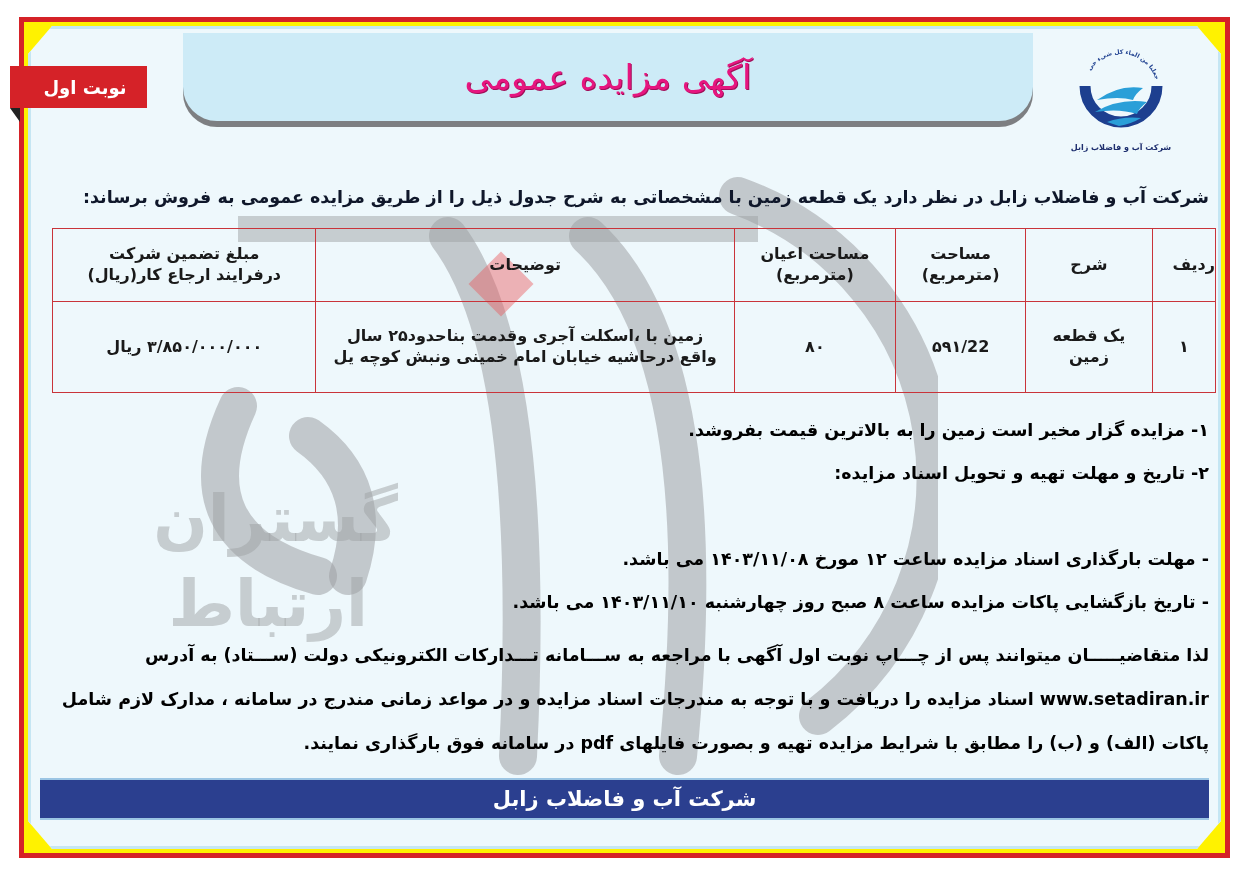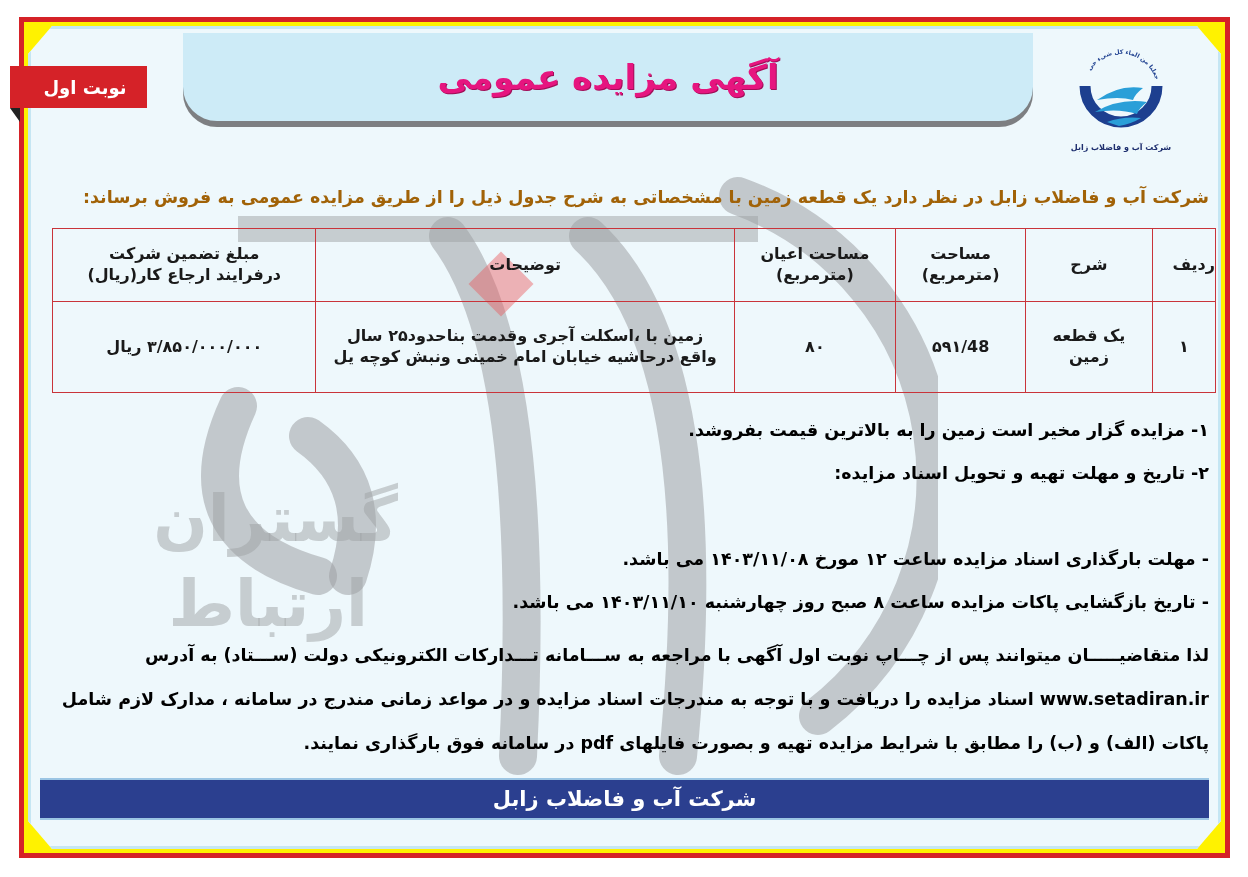--- a/index.html
+++ b/index.html
@@ -28,21 +28,21 @@
     .watermark { position: absolute; left: 90px; top: 130px; width: 820px; height: 640px; pointer-events: none; }
 
     
     .title-banner {
       position: absolute; left: 155px; top: 7px; width: 850px; height: 88px;
       background: #cdebf7; border-radius: 0 0 34px 34px;
       box-shadow: 0 6px 0 #7d7f82;
       display: flex; align-items: center; justify-content: center;
     }
     .title-text {
-      font-family: "DejaVu Sans", sans-serif; font-weight: bold; font-size: 34px;
+      font-family: "DejaVu Sans", sans-serif; font-weight: normal; font-size: 34px;
       color: #e6157f; direction: rtl; letter-spacing: 0;
       text-shadow: 1px 1px 0 #a10e58;
     }
 
     .badge {
       position: absolute; left: 10px; top: 66px; width: 137px; height: 42px;
       background: #d52228; color: #fff; font-weight: bold; font-size: 18px;
       display: flex; align-items: center; justify-content: center; direction: rtl;
       z-index: 5;
       padding-left: 13px;
@@ -56,21 +56,21 @@
       position: absolute; right: 38px; top: 14px; width: 124px; height: 128px;
       display: flex; flex-direction: column; align-items: center;
     }
     .logo-svg { width: 100px; height: 100px; }
     .logo-caption { font-size: 8px; font-weight: bold; color: #1d2e6e; direction: rtl; margin-top: 3px; }
 
     
     .rtl { direction: rtl; text-align: right; }
     .intro {
       position: absolute; right: 12px; top: 161px; left: 14px;
-      font-size: 17.5px; font-weight: bold; color: #a16207; white-space: nowrap;
+      font-size: 17.5px; font-weight: bold; color: #0f172a; white-space: nowrap;
     }
 
     .table-wrap { position: absolute; left: 24px; top: 202px; width: 1164px; }
     table.spec {
       width: 100%; border-collapse: collapse; direction: rtl;
       background: transparent;
     }
     table.spec th, table.spec td {
       border: 1.5px solid #c9343a; text-align: center; color: #1a1a1a;
       font-size: 16px; font-weight: bold; line-height: 1.3;
@@ -161,21 +161,21 @@
               </th>
             </tr>
           </thead>
           <tbody>
             <tr>
               <td>۱</td>
               <td>
                 <div>یک قطعه</div>
                 <div>زمین</div>
               </td>
-              <td>۵۹۱/48</td>
+              <td>۵۹۱/22</td>
               <td>۸۰</td>
               <td class="desc-cell">
                 <div>زمین با ،اسکلت آجری وقدمت بناحدود۲۵ سال</div>
                 <div>واقع درحاشیه خیابان امام خمینی ونبش کوچه یل</div>
               </td>
               <td>۳/۸۵۰/۰۰۰/۰۰۰ ریال</td>
             </tr>
           </tbody>
         </table>
       </div>

